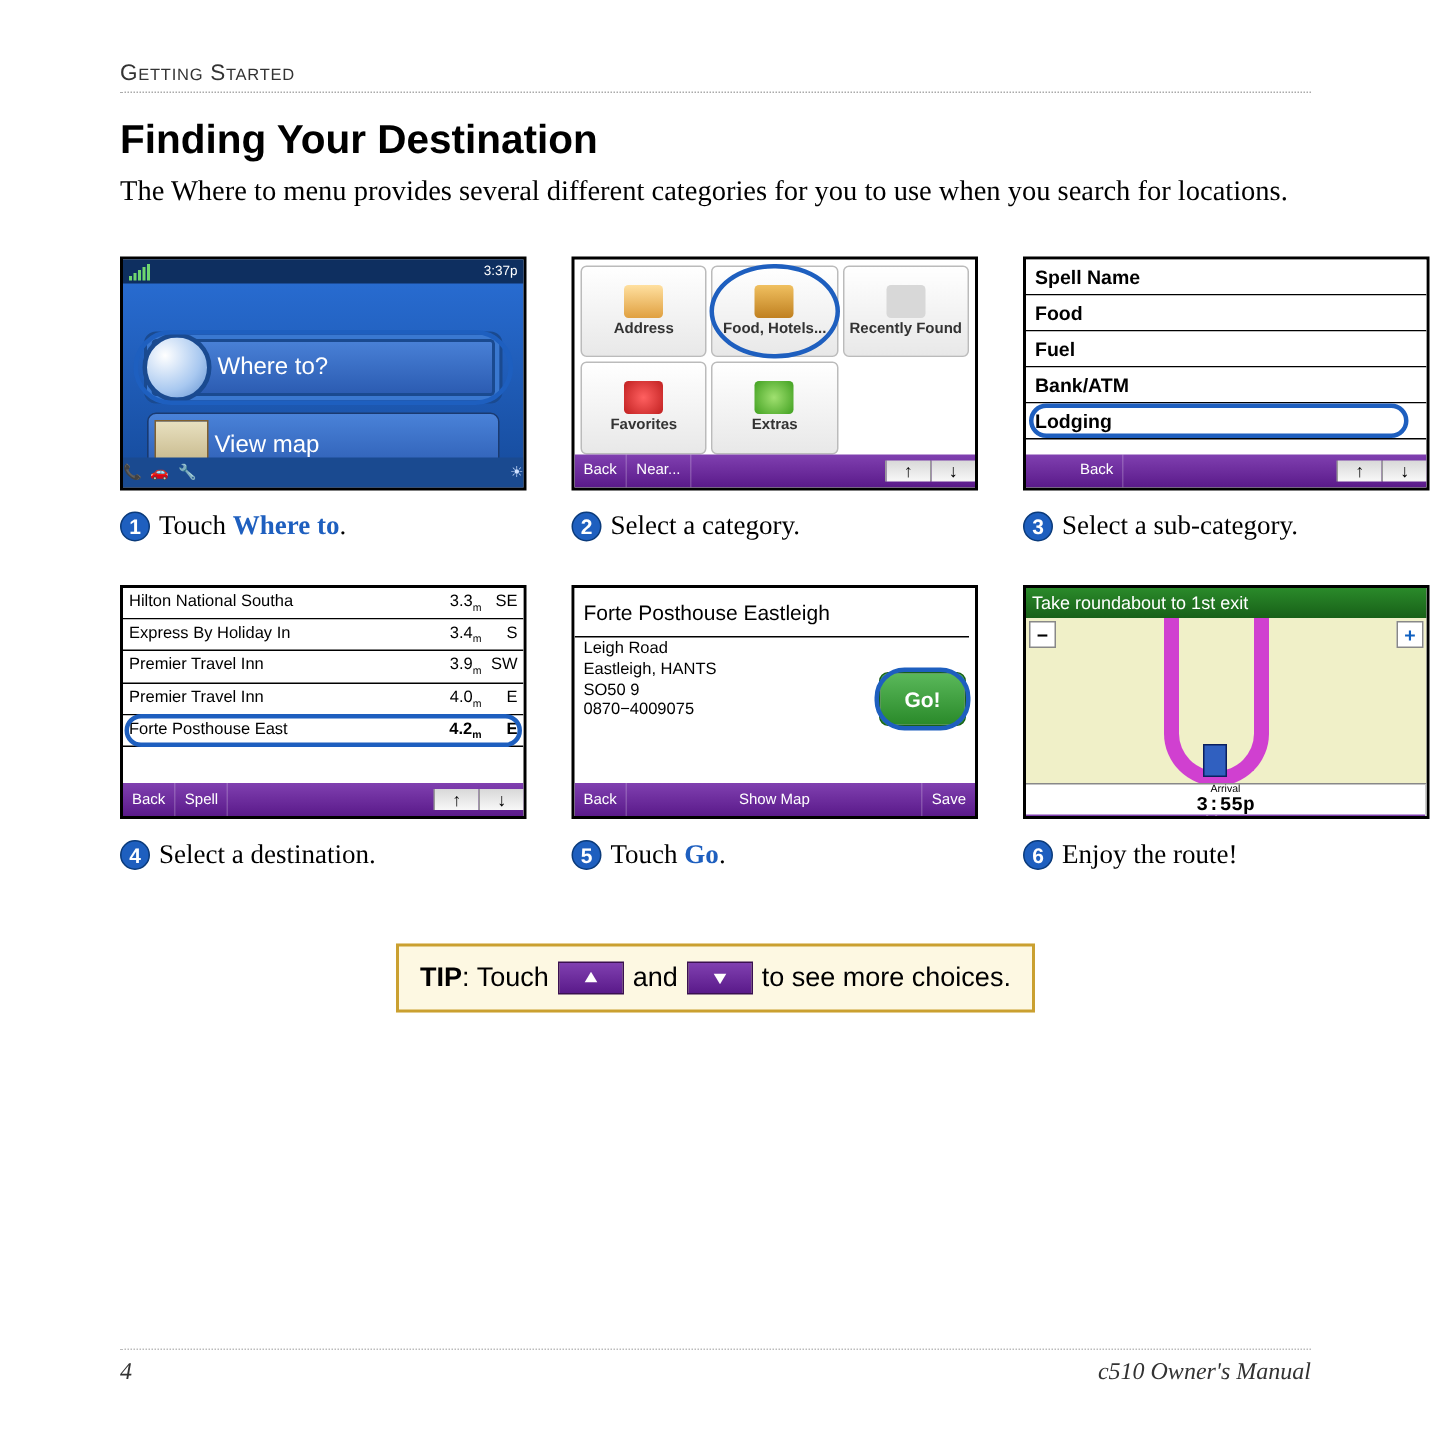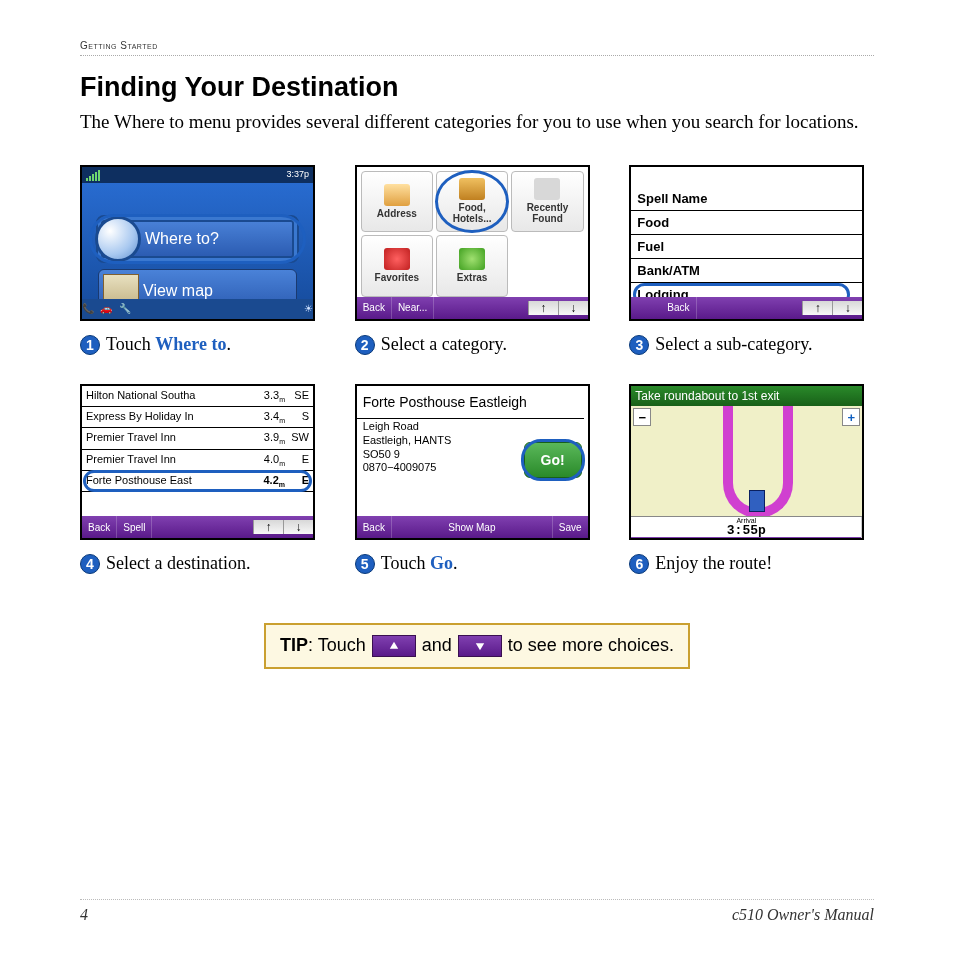--- a/index.html
+++ b/index.html
@@ -1,22 +1,22 @@
 <!DOCTYPE html>
 <html><head>
 <meta charset="utf-8">
 <style>
   * { box-sizing: border-box; margin: 0; padding: 0; }
   body { font-family: Georgia, 'Times New Roman', serif; background: #fff; width: 954px; height: 954px; position: relative; padding: 40px 80px 30px 80px; color: #000; }
-  .section-header { font-family: Arial, Helvetica, sans-serif; font-size: 10px; font-variant: small-caps; letter-spacing: 0.5px; color: #333; margin-bottom: 4px; padding-bottom: 4px; border-bottom: 1px dotted #aaa; }
+  .section-header { font-family: Arial, Helvetica, sans-serif; font-size: 15px; font-variant: small-caps; letter-spacing: 0.5px; color: #333; margin-bottom: 4px; padding-bottom: 4px; border-bottom: 1px dotted #aaa; }
   h1 { font-family: Arial, Helvetica, sans-serif; font-weight: bold; font-size: 27px; margin-top: 16px; margin-bottom: 6px; }
   .intro { font-size: 19px; line-height: 1.35; margin-bottom: 30px; }
   .grid { display: grid; grid-template-columns: repeat(3, 1fr); gap: 28px 30px; }
   .cell { display: flex; flex-direction: column; }
-  .screen { border: 2px solid #000; background: #fff; width: 235px; height: 156px; position: relative; overflow: hidden; font-family: Arial, Helvetica, sans-serif; }
+  .screen { border: 2px solid #000; background: #fff; width: 271px; height: 156px; position: relative; overflow: hidden; font-family: Arial, Helvetica, sans-serif; }
   .caption { font-size: 18px; margin-top: 12px; line-height: 1.3; display: flex; align-items: flex-start; gap: 6px; }
   .num-badge { display: inline-flex; flex: 0 0 auto; width: 20px; height: 20px; border-radius: 50%; background: #1e5fbf; color: #fff; font-family: Arial, sans-serif; font-weight: bold; font-size: 14px; align-items: center; justify-content: center; margin-top: 2px; border: 1px solid #0a3a7a; }
   .caption .text b { color: #1e5fbf; }
   .bottom-bar { position: absolute; bottom: 0; left: 0; right: 0; height: 22px; background: linear-gradient(#8040b0,#5a1a8a); display: flex; align-items: center; font-family: Arial, sans-serif; }
   .bottom-bar .btn { color: #fff; font-size: 10px; padding: 0 6px; border-right: 1px solid rgba(255,255,255,0.2); height: 100%; display: flex; align-items: center; }
   .bottom-bar .arrows { margin-left: auto; display: flex; }
   .bottom-bar .arrow { width: 30px; height: 100%; background: linear-gradient(#d8d8d8,#f8f8f8); color: #000; display: flex; align-items: center; justify-content: center; border-left: 1px solid #999; font-size: 12px; }
   
   .s1 { background: linear-gradient(#2a6fd6, #154a9a); }
   .s1-status { position: absolute; top: 0; left: 0; right: 0; height: 16px; background: #0e2f60; color: #fff; font-size: 9px; display: flex; justify-content: space-between; padding: 2px 4px; }
@@ -30,21 +30,21 @@
   .s1-btn.two::before { content: ''; position: absolute; left: 4px; top: 4px; width: 34px; height: 34px; background: linear-gradient(#e8e0c0,#c0b080); border: 1px solid #806030; }
   .s1-foot { position: absolute; bottom: 0; left: 0; right: 0; height: 20px; background: #1a4a90; display:flex; align-items:center; justify-content:center; gap:6px; }
   .s1-foot span { font-size:10px; color:#cde0ff; }
   
   .s2-grid { position: absolute; top: 4px; left: 4px; right: 4px; bottom: 22px; display: grid; grid-template-columns: repeat(3,1fr); grid-template-rows: repeat(2,1fr); gap: 3px; }
   .s2-cell { background: linear-gradient(#fff,#e8e8e8); border: 1px solid #bbb; border-radius: 4px; display: flex; flex-direction: column; align-items: center; justify-content: center; font-size: 10px; font-weight: bold; color: #333; padding: 2px; text-align:center; line-height:1.1; }
   .s2-cell .ico { width: 26px; height: 22px; margin-bottom: 2px; border-radius: 3px; }
   .s2-cell.highlighted { position: relative; }
   .s2-cell.highlighted::after { content:''; position:absolute; inset:-2px; border:3px solid #1e5fbf; border-radius: 50%; }
   
-  .s3-list { position:absolute; top:0; left:0; right:0; bottom:22px; overflow:hidden;margin-top:20px; }
+  .s3-list { position:absolute; top:0; left:0; right:0; bottom:22px; overflow:hidden; }
   .s3-row { border-bottom:1px solid #000; font-size:13px; font-weight:bold; padding:4px 6px; background:#fff; }
   .s3-row.last { position:relative; }
   .s3-row.last::after { content:''; position:absolute; left:2px; right:12px; top:0; bottom:0; border:3px solid #1e5fbf; border-radius:18px; }
   .s3-bottom-bar { background: linear-gradient(#8040b0,#5a1a8a); }
   
   .s4-list { position:absolute; top:0; left:0; right:0; bottom:22px; }
   .s4-row { display:flex; border-bottom:1px solid #000; font-size:11px; padding:3px 4px; align-items:flex-start; background:#fff; }
   .s4-row .name { flex:1; font-weight:normal; }
   .s4-row .dist { width:34px; text-align:right; font-variant-numeric:tabular-nums; }
   .s4-row .dir { width:24px; text-align:right; }

